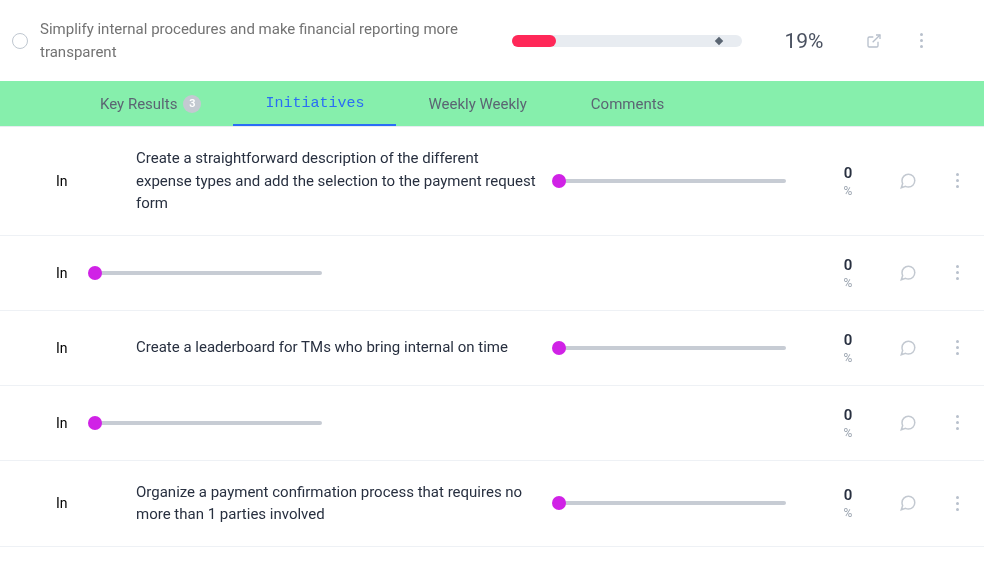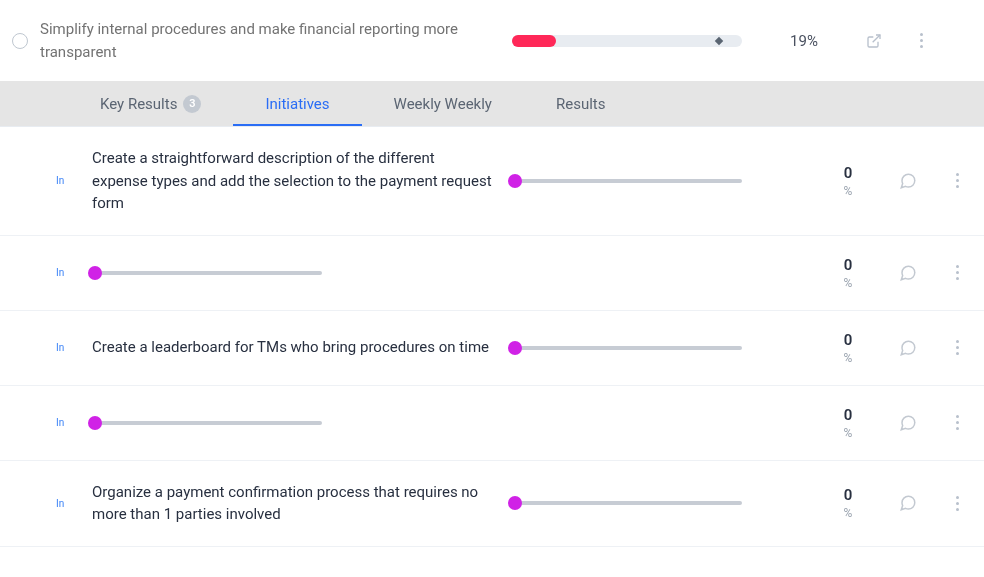--- a/index.html
+++ b/index.html
@@ -54,21 +54,21 @@
     top: 50%;
     right: 20px;
     width: 6px;
     height: 6px;
     background: #5a6572;
     transform: translateY(-50%) rotate(45deg);
   }
   .objective-pct {
     width: 100px;
     text-align: center;
-    font-size: 15px;
+    font-size: 21px;
     color: #4a5160;
     flex: 0 0 auto;
   }
   .ext-link-icon {
     width: 16px;
     height: 16px;
     flex: 0 0 auto;
     color: #b8c0cc;
     cursor: pointer;
     margin-right: 18px;
@@ -90,34 +90,35 @@
   }
 
   
   .tabs-bar {
     display: flex;
     align-items: center;
     height: 46px;
     border-bottom: 1px solid #e8ecf1;
     padding-left: 68px;
     gap: 0;
-    background: #e5e5e5;
+    background: #86efac;
   }
   .tab {
     height: 100%;
     display: flex;
     align-items: center;
     padding: 0 32px;
     color: #5b6573;
     font-size: 15px;
     cursor: pointer;
     position: relative;
   }
   .tab.active {
     color: #2a6df5;
+    font-family: Liberation Mono, monospace;
   }
   .tab.active::after {
     content: "";
     position: absolute;
     bottom: 0;
     left: 0;
     right: 0;
     height: 2px;
     background: #2a6df5;
   }
@@ -141,31 +142,32 @@
     background: #fff;
   }
   .item-row {
     display: flex;
     align-items: center;
     padding: 20px 18px 20px 56px;
     border-bottom: 1px solid #eef1f5;
     gap: 20px;
   }
   .item-prefix {
-    color: #3b82f6;
-    font-size: 10px;
+    color: #000000;
+    font-size: 14px;
     width: 16px;
     flex: 0 0 auto;
   }
   .item-title {
     font-size: 15px;
     line-height: 1.5;
     color: #283040;
     width: 400px;
     flex: 0 0 auto;
+    margin-left: 44px;
   }
   .slider-wrap {
     flex: 1 1 auto;
     display: flex;
     align-items: center;
   }
   .slider-track {
     width: 230px;
     height: 4px;
     background: #c7ccd4;
@@ -248,21 +250,21 @@
     <span>Key Results</span>
     <span class="tab-badge">3</span>
   </div>
   <div class="tab active">
     <span>Initiatives</span>
   </div>
   <div class="tab">
     <span>Weekly Weekly</span>
   </div>
   <div class="tab">
-    <span>Results</span>
+    <span>Comments</span>
   </div>
 </div>
 
 <div class="list">
 
   <div class="item-row">
     <span class="item-prefix">In</span>
     <div class="item-title">Create a straightforward description of the different expense types and add the selection to the payment request form</div>
     <div class="slider-wrap">
       <div class="slider-track">
@@ -303,21 +305,21 @@
     </div>
     <div class="kebab">
         <span></span>
         <span></span>
         <span></span>
       </div>
   </div>
 
   <div class="item-row">
     <span class="item-prefix">In</span>
-    <div class="item-title">Create a leaderboard for TMs who bring procedures on time</div>
+    <div class="item-title">Create a leaderboard for TMs who bring internal on time</div>
     <div class="slider-wrap">
       <div class="slider-track">
           <div class="slider-thumb"></div>
         </div>
     </div>
     <div class="item-pct">
       <div class="val">0</div>
       <div class="sym">%</div>
     </div>
     <div class="comment-icon">

